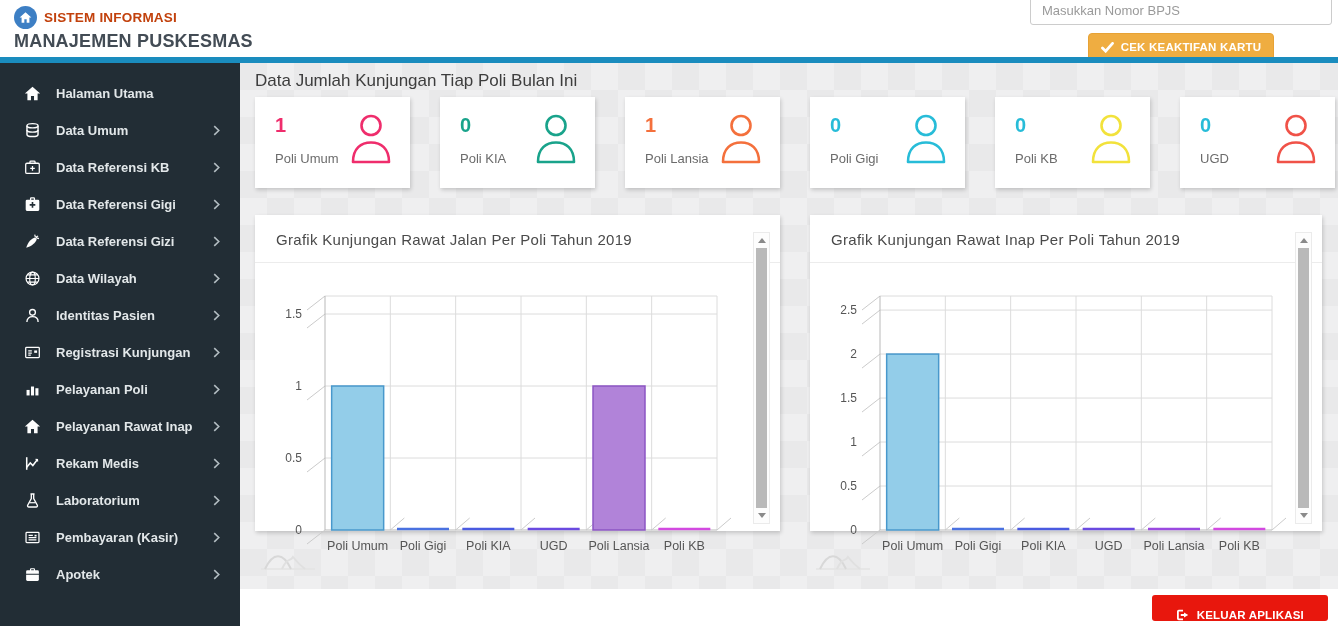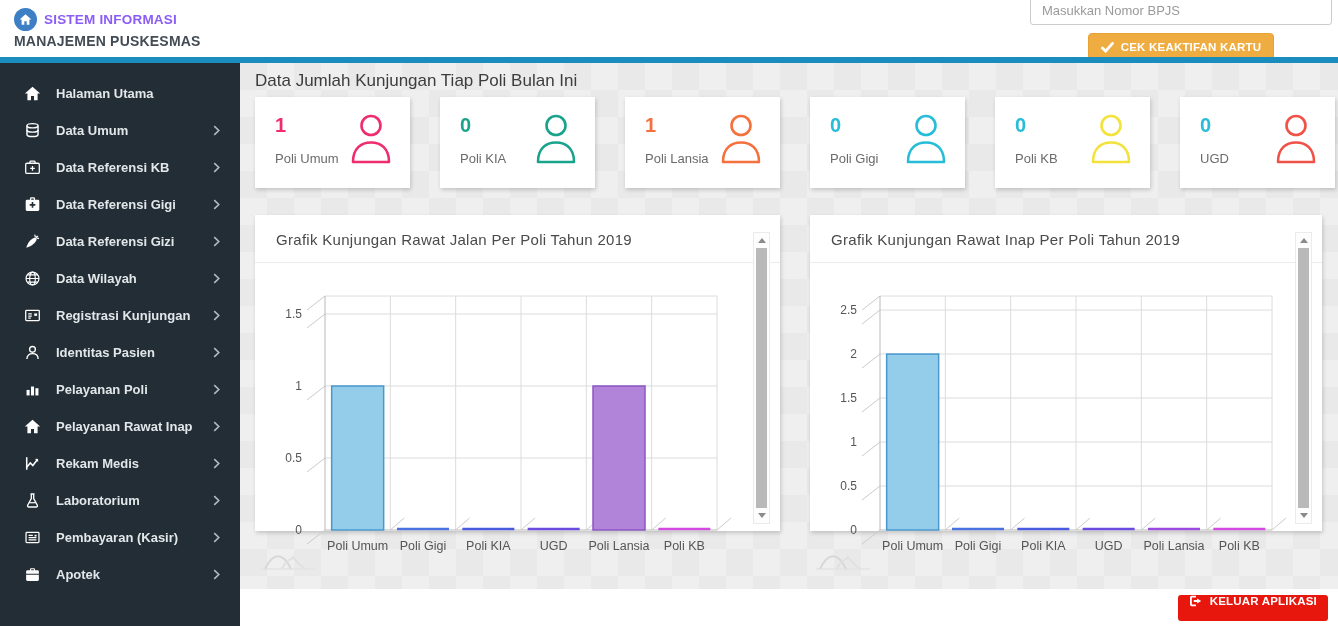--- a/index.html
+++ b/index.html
@@ -2,22 +2,22 @@
 <html><head>
 <meta charset="utf-8">
 <style>
   html,body{margin:0;padding:0;background:#fff;}
   .page{width:1338px;height:626px;overflow:hidden;position:relative;
         font-family:"Liberation Sans",sans-serif;display:flex;flex-direction:column;}
 
   
   .topbar{height:57px;background:#fff;display:flex;align-items:center;
           justify-content:space-between;padding:0 6px 0 14px;box-sizing:border-box;}
-  .brand-line1{display:flex;align-items:center;gap:7px;font-weight:700;font-size:13.5px;color:#8b5cf6;letter-spacing:.2px;}
-  .brand-line2{font-weight:700;font-size:14px;color:#434c55;margin-top:2px;letter-spacing:.2px;}
+  .brand-line1{display:flex;align-items:center;gap:7px;font-weight:700;font-size:13.5px;color:#c2410c;letter-spacing:.2px;}
+  .brand-line2{font-weight:700;font-size:18px;color:#434c55;margin-top:2px;letter-spacing:.2px;}
   .logo{width:23px;height:23px;border-radius:50%;background:#3d7fc4;color:#fff;
         display:inline-flex;align-items:center;justify-content:center;flex:0 0 auto;}
   .logo svg{width:13px;height:13px;}
   .topbar-right{display:flex;align-items:center;gap:8px;flex-direction:column;}
   .bpjs-input{width:278px;height:27px;border:1px solid #ccc;border-radius:3px;padding:0 11px;
               font-size:13px;color:#555;font-family:"Liberation Sans",sans-serif;outline:none;}
   .bpjs-input::placeholder{color:#9a9a9a;}
   .check-btn{height:28px;background:#efad41;border:1px solid #e7a235;border-radius:4px;color:#fff;
              font-weight:700;font-size:11.5px;padding:0 12px;display:flex;align-items:center;gap:7px;
              cursor:pointer;font-family:"Liberation Sans",sans-serif;letter-spacing:.2px;}
@@ -68,21 +68,21 @@
   .vs-up,.vs-down{position:absolute;left:50%;transform:translateX(-50%);width:0;height:0;
                   border-left:4.5px solid transparent;border-right:4.5px solid transparent;}
   .vs-up{top:5px;border-bottom:5px solid #8a8a8a;}
   .vs-down{bottom:5px;border-top:5px solid #8a8a8a;}
   .vs-thumb{position:absolute;left:2px;right:2px;top:15px;bottom:15px;background:#b9b9b9;}
 
   
   .footer{height:37px;flex:0 0 37px;background:#fff;display:flex;align-items:center;
           justify-content:flex-end;padding-right:10px;box-sizing:border-box;}
   .logout-btn{background:#e8170d;color:#fff;font-weight:700;font-size:11.5px;height:26px;
-              display:flex;align-items:flex-start;gap:7px;padding:0 11px;border:none;border-radius:3px;
+              display:flex;align-items:flex-end;gap:7px;padding:0 24px;border:none;border-radius:3px;
               cursor:pointer;font-family:"Liberation Sans",sans-serif;letter-spacing:.2px;}
   .logout-ic svg{width:14px;height:12px;display:block;}
 </style>
 </head>
 <body>
 
 <div class="page">
 
   <div class="topbar">
     <div class="brand">
@@ -191,41 +191,41 @@
             </span>
             <span class="sb-label">Data Wilayah</span>
             <span class="sb-chev">
               <svg viewBox="0 0 8 12" fill="none" stroke="currentColor" stroke-width="1.8">
                 <path d="M1.4 1 L6.6 6 L1.4 11"></path>
               </svg>
             </span>
           </div>
           <div class="sb-item">
             <span class="sb-ic">
+              <svg viewBox="0 0 20 20" fill="none" stroke="currentColor" stroke-width="1.6">
+                <circle cx="10" cy="6.3" r="3.4"></circle>
+                <path d="M3.4 17.6 c0-4.2 2.9-6.2 6.6-6.2 s6.6 2 6.6 6.2"></path>
+              </svg>
+            </span>
+            <span class="sb-label">Identitas Pasien</span>
+            <span class="sb-chev">
+              <svg viewBox="0 0 8 12" fill="none" stroke="currentColor" stroke-width="1.8">
+                <path d="M1.4 1 L6.6 6 L1.4 11"></path>
+              </svg>
+            </span>
+          </div>
+          <div class="sb-item">
+            <span class="sb-ic">
               <svg viewBox="0 0 20 20" fill="none" stroke="currentColor" stroke-width="1.5">
                 <rect x="2" y="4" width="16" height="12" rx="1"></rect>
                 <path d="M5 8.2 h4.2 M5 10.8 h4.2 M5 13.2 h3"></path>
                 <rect x="12" y="7.6" width="3.4" height="2.8" fill="currentColor" stroke="none"></rect>
               </svg>
             </span>
             <span class="sb-label">Registrasi Kunjungan</span>
-            <span class="sb-chev">
-              <svg viewBox="0 0 8 12" fill="none" stroke="currentColor" stroke-width="1.8">
-                <path d="M1.4 1 L6.6 6 L1.4 11"></path>
-              </svg>
-            </span>
-          </div>
-          <div class="sb-item">
-            <span class="sb-ic">
-              <svg viewBox="0 0 20 20" fill="none" stroke="currentColor" stroke-width="1.6">
-                <circle cx="10" cy="6.3" r="3.4"></circle>
-                <path d="M3.4 17.6 c0-4.2 2.9-6.2 6.6-6.2 s6.6 2 6.6 6.2"></path>
-              </svg>
-            </span>
-            <span class="sb-label">Identitas Pasien</span>
             <span class="sb-chev">
               <svg viewBox="0 0 8 12" fill="none" stroke="currentColor" stroke-width="1.8">
                 <path d="M1.4 1 L6.6 6 L1.4 11"></path>
               </svg>
             </span>
           </div>
           <div class="sb-item">
             <span class="sb-ic">
               <svg viewBox="0 0 20 20" fill="currentColor">
                 <rect x="3" y="10.5" width="3.6" height="6.5"></rect>

